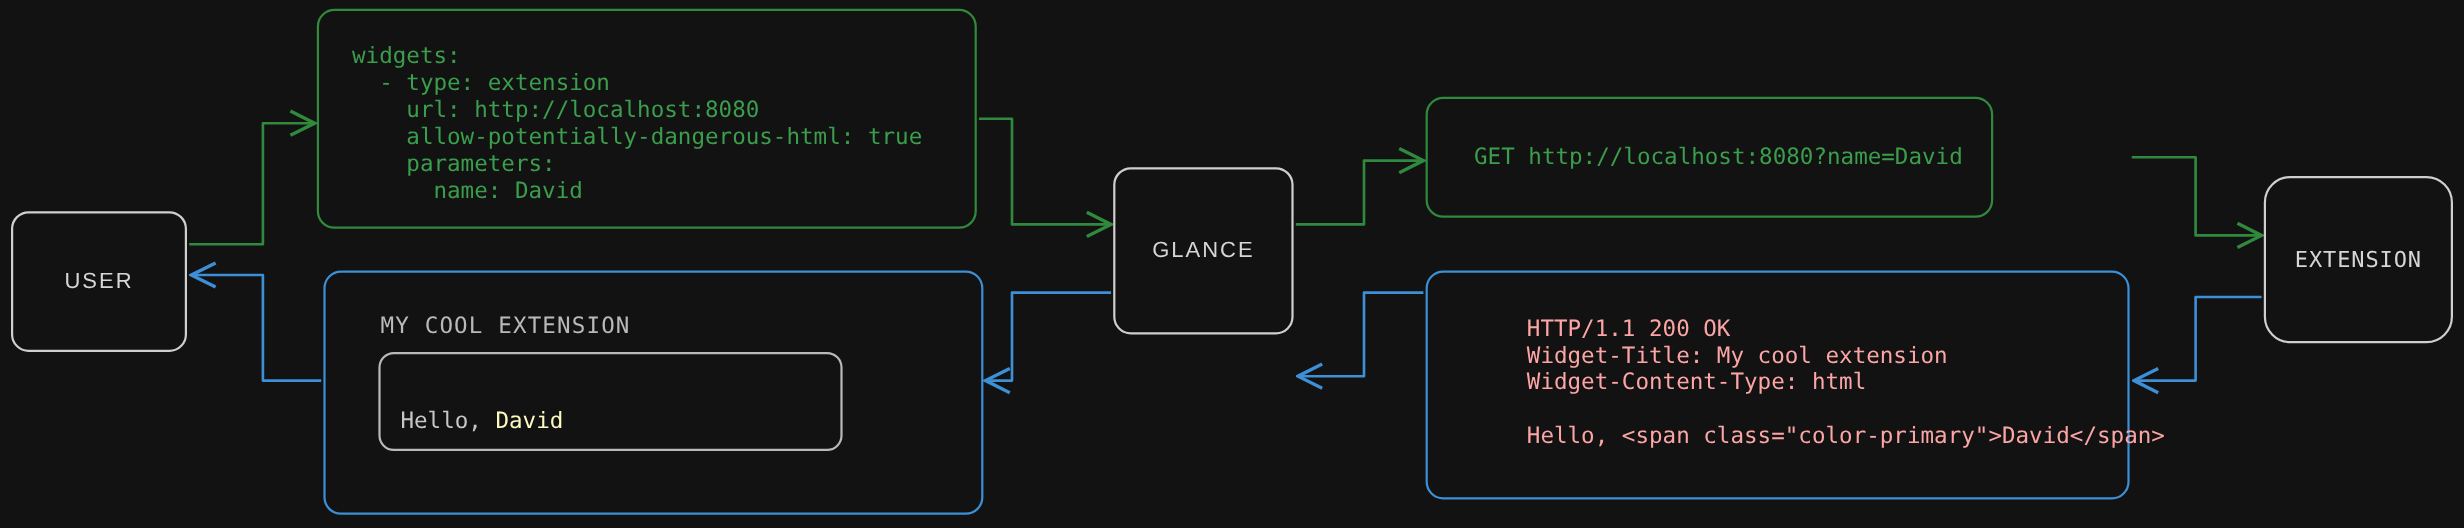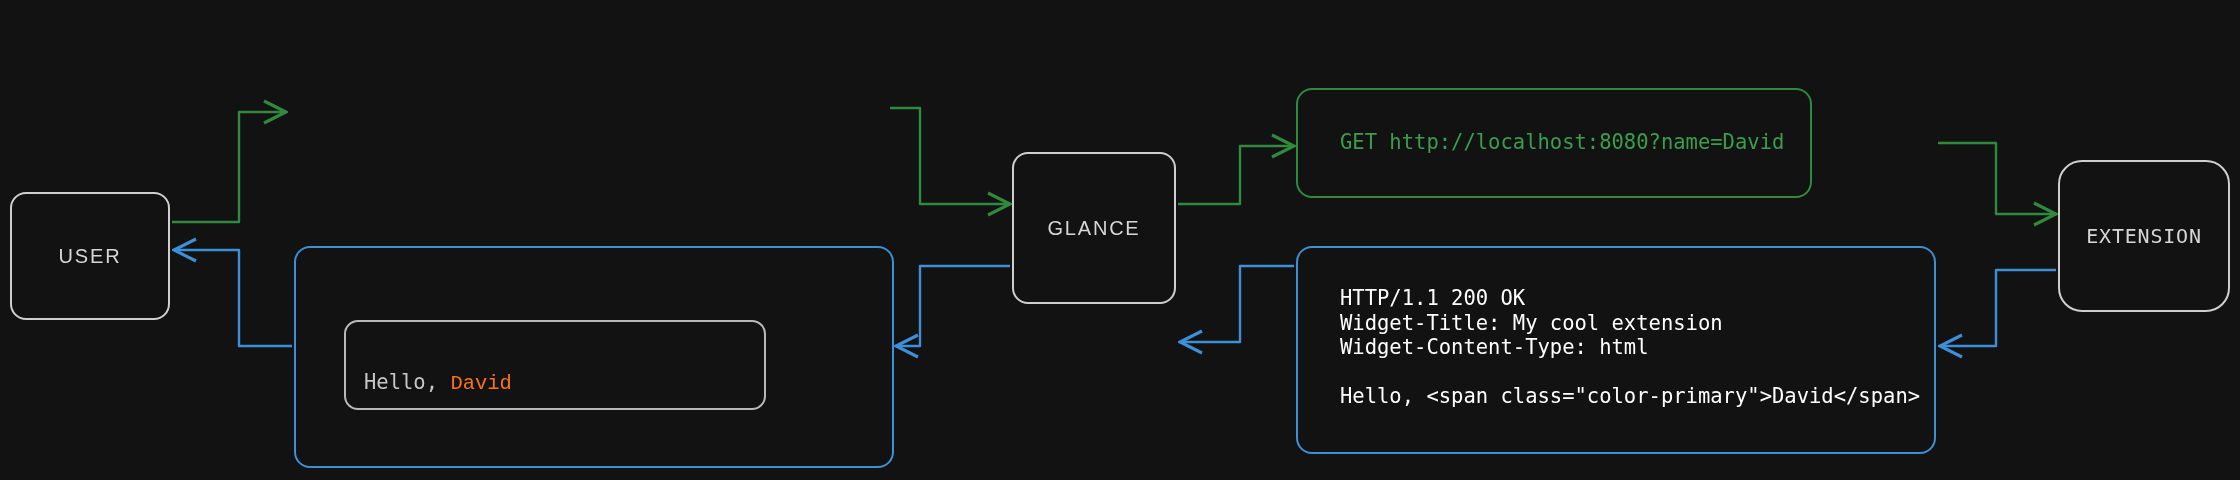--- a/index.html
+++ b/index.html
@@ -69,21 +69,21 @@
   .panel.blue   { border-color: #3d8fd6; }
 
   .code {
     font-family: "DejaVu Sans Mono", monospace;
     font-size: 20.5px;
     line-height: 24.5px;
     white-space: pre;
     margin: 0;
   }
   .code.green { color: #3a9e4c; }
-  .code.blue  { color: #ffffff; }
+  .code.blue  { color: #fca5a5; margin-left: 48px; }
 
   
   #panel-yaml {
     left: 288px; top: 8px; width: 600px; height: 200px;
   }
   #panel-yaml .code {
     position: absolute;
     left: 30px;
     top: 28px;
   }
@@ -133,21 +133,21 @@
   }
   #widget-greeting {
     position: absolute;
     left: 18px;
     top: 48px;
     font-family: "DejaVu Sans Mono", monospace;
     font-size: 20.5px;
     color: #c6c6c6;
     white-space: pre;
   }
-  #widget-greeting .accent { color: #f97316; font-family: Liberation Mono, monospace; }
+  #widget-greeting .accent { color: #fef9c3; }
 </style>
 </head>
 <body>
 
 <div id="stage">
 
   <svg id="wires" viewBox="0 0 2240 480" width="2240" height="480" xmlns="http://www.w3.org/2000/svg">
     <defs>
       <marker id="arrow-green" viewBox="0 0 12 12" refX="11" refY="6" markerWidth="11" markerHeight="11" orient="auto-start-reverse">
         <path d="M 1 1 L 11 6 L 1 11" fill="none" stroke="#2f8a3e" stroke-width="1.4"></path>
@@ -182,32 +182,41 @@
   </div>
 
   <div class="node sans" id="node-user">
     <span>USER</span>
   </div>
 
   <div class="node mono" id="node-extension">
     <span>EXTENSION</span>
   </div>
 
+  <div class="panel green" id="panel-yaml">
+    <pre class="code green">widgets:
+  - type: extension
+    url: http://localhost:8080
+    allow-potentially-dangerous-html: true
+    parameters:
+      name: David</pre>
+  </div>
 
   <div class="panel green" id="panel-get">
     <pre class="code green">GET http://localhost:8080?name=David</pre>
   </div>
 
   <div class="panel blue" id="panel-response">
     <pre class="code blue">HTTP/1.1 200 OK
 Widget-Title: My cool extension
 Widget-Content-Type: html
 
 Hello, &lt;span class="color-primary"&gt;David&lt;/span&gt;</pre>
   </div>
 
   <div class="panel blue" id="panel-widget">
+    <div id="widget-title">MY COOL EXTENSION</div>
     <div id="widget-body">
       <div id="widget-greeting"><span>Hello, </span><span class="accent">David</span></div>
     </div>
   </div>
 
 </div>
 
 </body></html>

